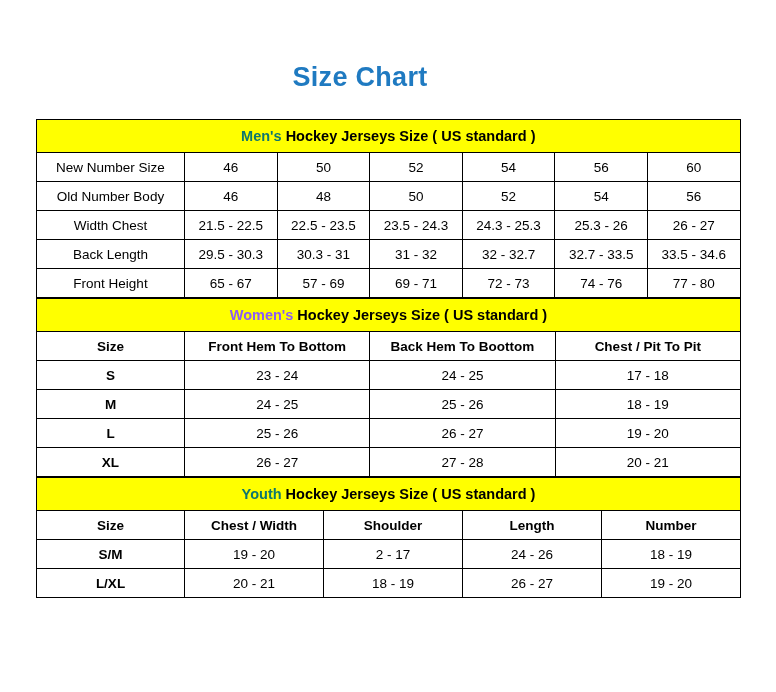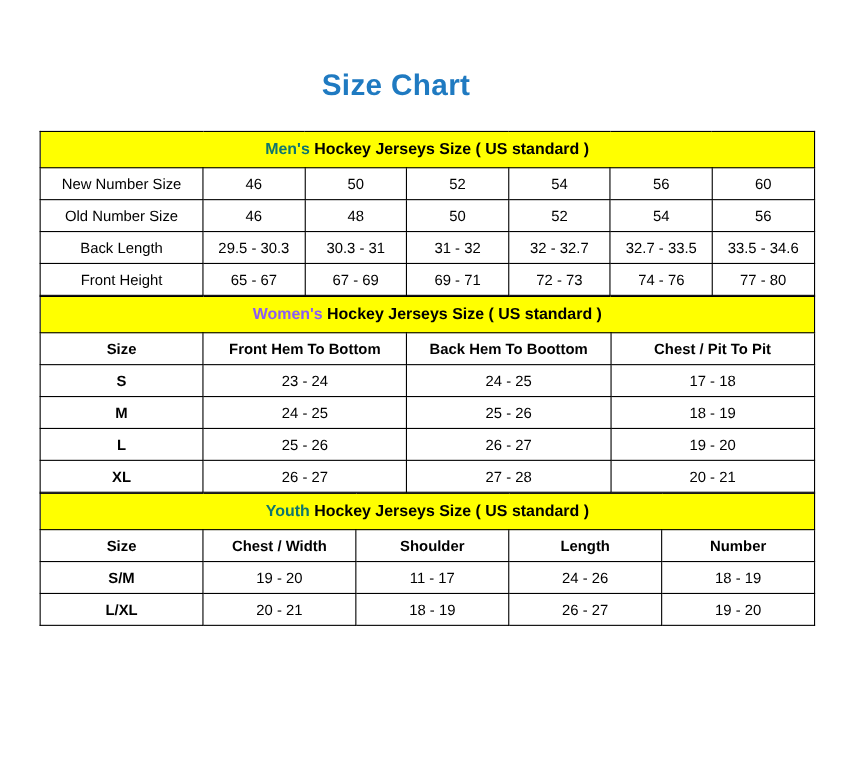--- a/index.html
+++ b/index.html
@@ -102,41 +102,50 @@
         <tr>
           <td class="rowlabel">New Number Size</td>
           <td>46</td>
           <td>50</td>
           <td>52</td>
           <td>54</td>
           <td>56</td>
           <td>60</td>
         </tr>
         <tr>
-          <td class="rowlabel">Old Number Size</td>
+          <td class="rowlabel">Old Number Body</td>
           <td>46</td>
           <td>48</td>
           <td>50</td>
           <td>52</td>
           <td>54</td>
           <td>56</td>
+        </tr>
+        <tr>
+          <td class="rowlabel">Width Chest</td>
+          <td>21.5 - 22.5</td>
+          <td>22.5 - 23.5</td>
+          <td>23.5 - 24.3</td>
+          <td>24.3 - 25.3</td>
+          <td>25.3 - 26</td>
+          <td>26 - 27</td>
         </tr>
         <tr>
           <td class="rowlabel">Back Length</td>
           <td>29.5 - 30.3</td>
           <td>30.3 - 31</td>
           <td>31 - 32</td>
           <td>32 - 32.7</td>
           <td>32.7 - 33.5</td>
           <td>33.5 - 34.6</td>
         </tr>
         <tr>
           <td class="rowlabel">Front Height</td>
           <td>65 - 67</td>
-          <td>67 - 69</td>
+          <td>57 - 69</td>
           <td>69 - 71</td>
           <td>72 - 73</td>
           <td>74 - 76</td>
           <td>77 - 80</td>
         </tr>
       </tbody>
     </table>
 
     <table class="women">
       <colgroup>
@@ -201,21 +210,21 @@
         <tr class="hdr">
           <td>Size</td>
           <td>Chest / Width</td>
           <td>Shoulder</td>
           <td>Length</td>
           <td>Number</td>
         </tr>
         <tr>
           <td class="bold-cell">S/M</td>
           <td>19 - 20</td>
-          <td>11 - 17</td>
+          <td>2 - 17</td>
           <td>24 - 26</td>
           <td>18 - 19</td>
         </tr>
         <tr>
           <td class="bold-cell">L/XL</td>
           <td>20 - 21</td>
           <td>18 - 19</td>
           <td>26 - 27</td>
           <td>19 - 20</td>
         </tr>

